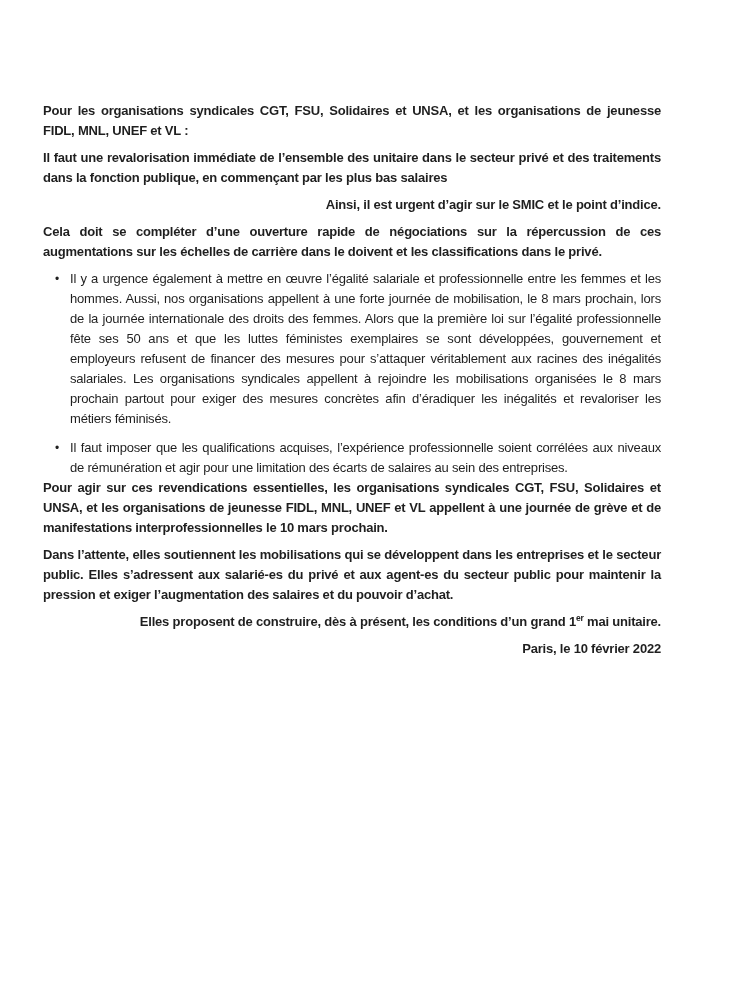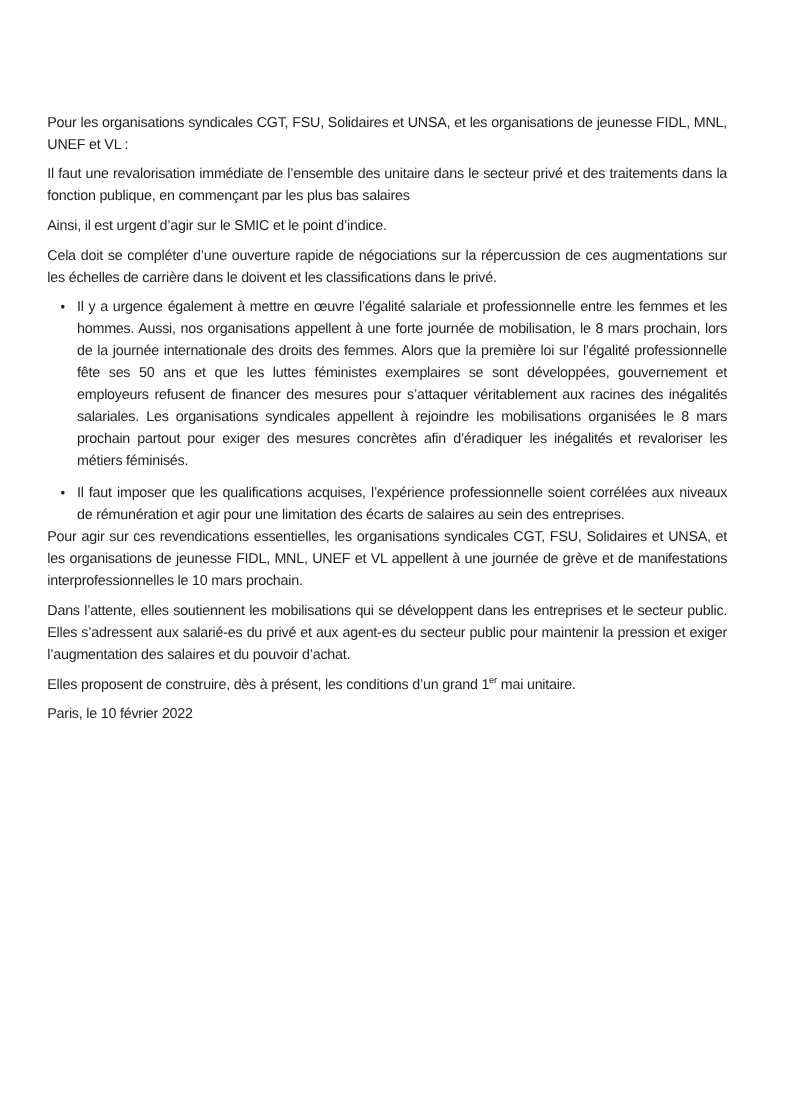--- a/index.html
+++ b/index.html
@@ -21,23 +21,25 @@
     padding: 101px 73px 0 43px;
     background: #ffffff;
   }
   .para {
     margin: 0 0 7px 0;
     font-size: 13px;
     line-height: 20px;
     letter-spacing: -0.2px;
     text-align: justify;
     hyphens: none;
+    font-weight: bold;
   }
   .para.no-justify {
-    text-align: left;
+    text-align: right;
+    margin-left: 25px;
   }
   ul.bullets {
     list-style: none;
     margin: 5px 0 0 0;
     padding: 0;
   }
   li.bullet {
     position: relative;
     margin: 0 0 9px 0;
     padding-left: 27px;

